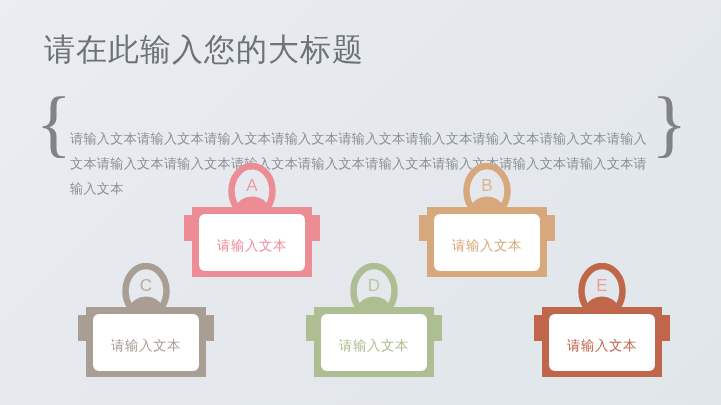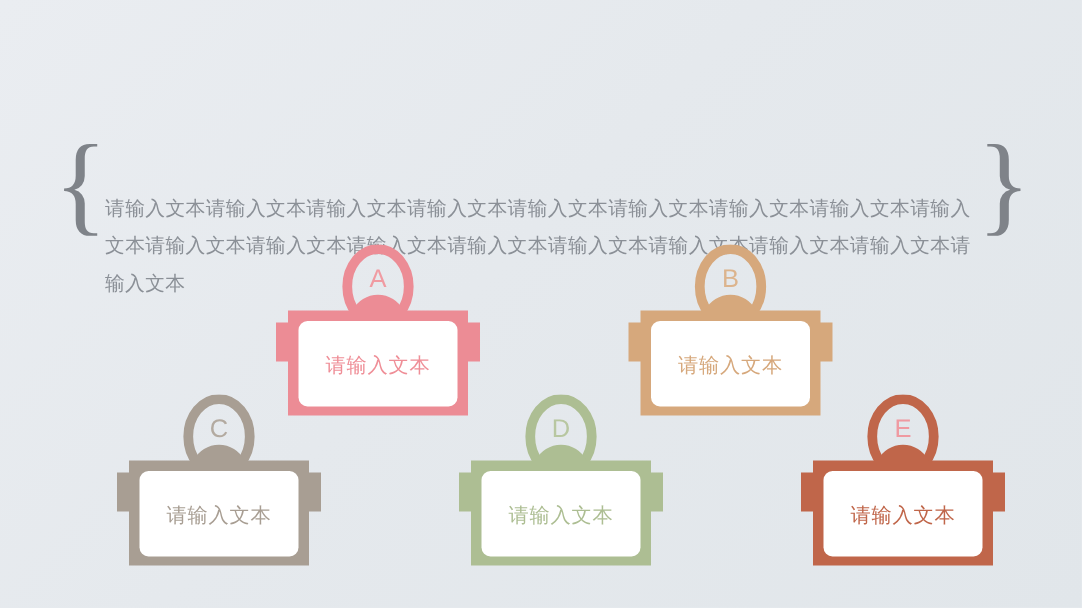--- a/index.html
+++ b/index.html
@@ -91,32 +91,33 @@
     line-height: 17px;
     font-weight: 400;
     pointer-events: none;
   }
   .badge-caption {
     position: absolute;
     left: 0;
     width: 148px;
     top: 76px;
     text-align: center;
-    font-family: Liberation Mono, monospace;
+    font-family: Liberation Serif, serif;
     font-size: 13.5px;
     line-height: 14px;
     letter-spacing: 0.5px;
     pointer-events: none;
   }
 </style>
 </head>
 <body>
 
 <div id="slide" style="background: linear-gradient(135deg, rgb(234, 237, 241) 0%, rgb(229, 233, 237) 45%, rgb(225, 230, 234) 100%) rgb(230, 234, 238);">
 
+  <div id="title" style="color: rgb(109, 114, 120);">请在此输入您的大标题</div>
 
   <div id="quote-block">
     <span class="brace left" style="color: rgb(127, 131, 137);">{</span>
     <span class="brace right" style="color: rgb(127, 131, 137);">}</span>
     <div id="quote-text" style="color: rgb(139, 144, 151);">请输入文本请输入文本请输入文本请输入文本请输入文本请输入文本请输入文本请输入文本请输入文本请输入文本请输入文本请输入文本请输入文本请输入文本请输入文本请输入文本请输入文本请输入文本</div>
   </div>
 
   <div id="badges-layer">
       <div class="badge" style="left: 178px; top: 163px;">
         <svg width="148" height="120" viewBox="0 0 148 120">

